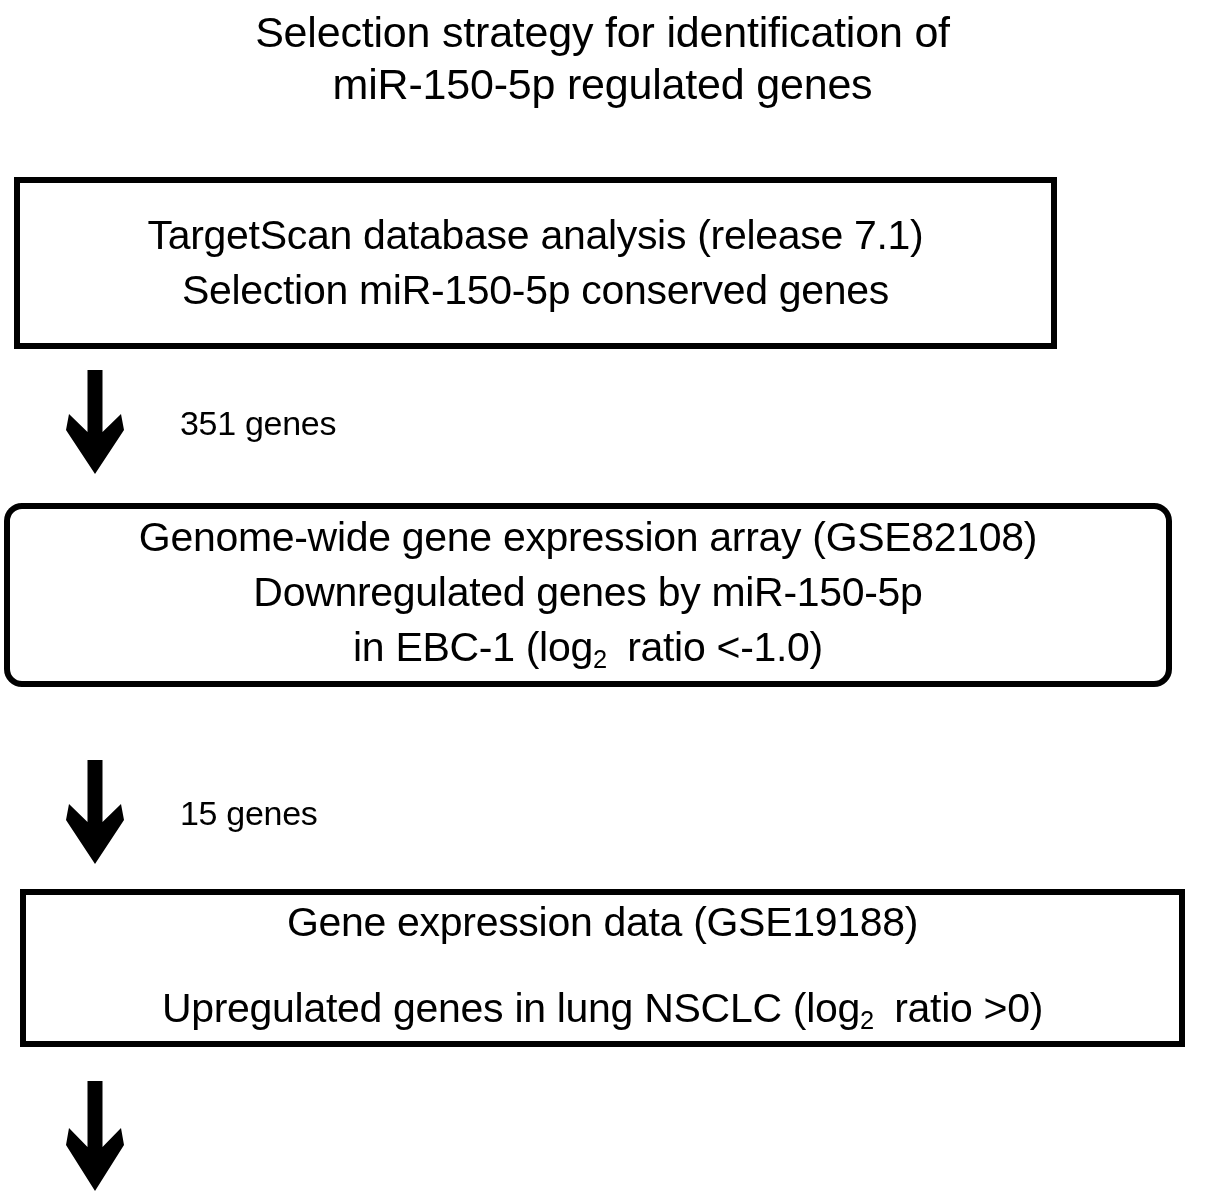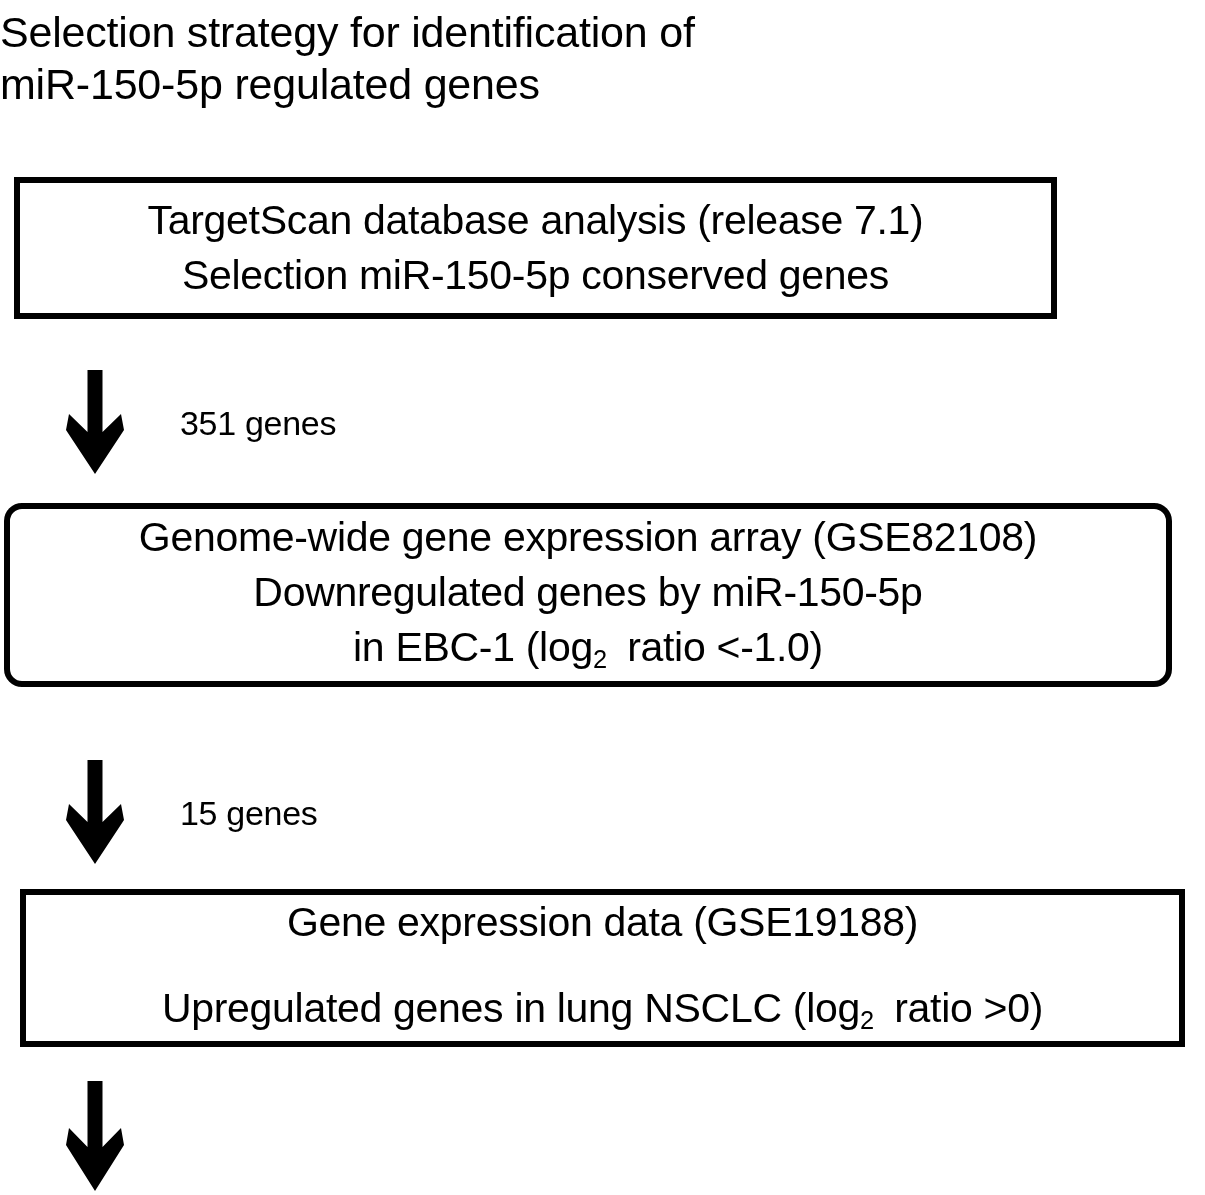--- a/index.html
+++ b/index.html
@@ -21,20 +21,21 @@
     background: #ffffff;
     overflow: hidden;
   }
 
   
   .title-block {
     position: absolute;
     left: 0;
     top: 6px;
     width: 1205px;
+    text-align: center;
     line-height: 52px;
     font-size: 43px;
     letter-spacing: -0.2px;
   }
   .title-line { display: block; white-space: nowrap; }
   .ital { }
 
   
   .flow-box {
     position: absolute;
@@ -56,21 +57,21 @@
   }
   .box-line sub {
     font-size: 0.62em;
     vertical-align: baseline;
     position: relative;
     top: 0.28em;
     letter-spacing: 0;
   }
   .sp { display: inline-block; width: 9px; }
 
-  #box-targetscan { left: 14px;  top: 177px;  width: 1043px; height: 142px; }
+  #box-targetscan { left: 14px;  top: 177px;  width: 1043px; height: 172px; }
   #box-array      { left: 4px;  top: 503px;  width: 1168px; height: 184px; border-radius: 18px; }
   #box-gse        { left: 20px;  top: 889px;  width: 1165px; height: 158px; justify-content: space-between; }
 
   
   .arrow {
     position: absolute;
     width: 58px;
   }
   .arrow svg { display: block; width: 58px; }
 

